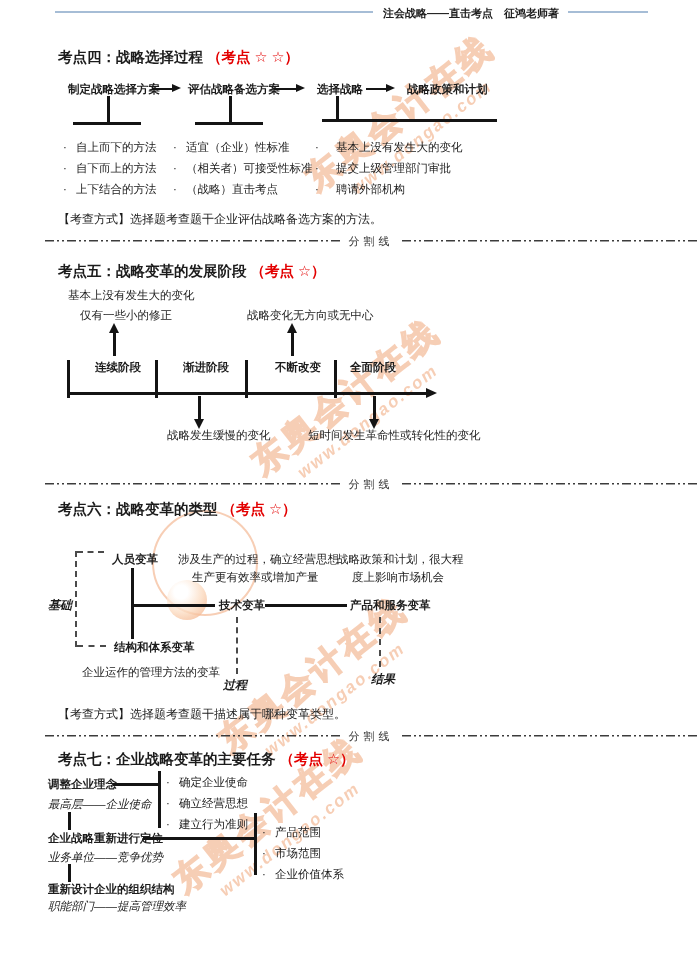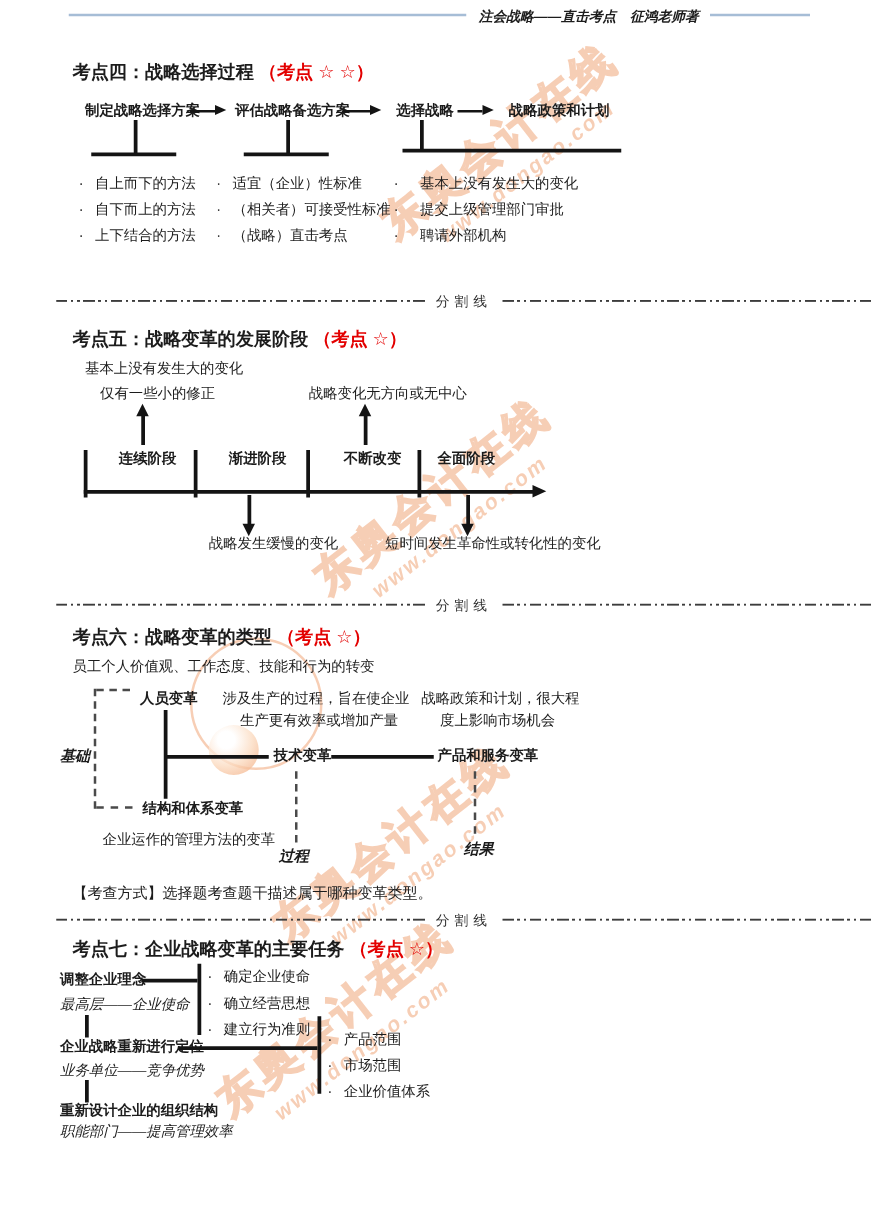--- a/index.html
+++ b/index.html
@@ -7,21 +7,21 @@
         font-family:"Liberation Sans","DejaVu Sans",sans-serif;color:#1c1c1c;}
   .abs{position:absolute;}
   .b{font-weight:bold;}
   .it{font-style:italic;}
   .t11{font-size:11.5px;line-height:15px;white-space:nowrap;}
   .t12{font-size:12px;line-height:16px;white-space:nowrap;}
   .title{font-size:14.5px;font-weight:bold;white-space:nowrap;}
   .title .red{color:#e30000;}
   
   .hline{height:2px;background:#a6bdd6;}
-  .htext{font-size:11px;font-weight:bold;white-space:nowrap;font-style:italic;}
+  .htext{font-size:11px;font-weight:bold;white-space:nowrap;}
   
   .divider{display:flex;align-items:center;gap:8px;height:12px;}
   .divider .dline{flex:1;height:2px;background:
      repeating-linear-gradient(90deg,#3c3c3c 0 9px,transparent 9px 12px,#3c3c3c 12px 14px,
      transparent 14px 17px,#3c3c3c 17px 19px,transparent 19px 22px);
      background-position:center;background-size:100% 1.5px;background-repeat:no-repeat;}
   .divider .dlabel{font-size:11px;letter-spacing:4px;color:#2e2e2e;white-space:nowrap;}
   
   .vline{width:2.5px;background:#141414;}
   .hbar{height:2.5px;background:#141414;}
@@ -136,20 +136,21 @@
     <li>
         <span class="dot">·</span>
         <span style="padding-left:8px;">提交上级管理部门审批</span>
       </li>
     <li>
         <span class="dot">·</span>
         <span style="padding-left:8px;">聘请外部机构</span>
       </li>
   </ul>
 
+  <div class="abs t12" style="left:58px;top:211px;">【考查方式】选择题考查题干企业评估战略备选方案的方法。</div>
 
   <div class="abs divider" style="left:45px;top:235px;width:652px;">
     <div class="dline"></div>
     <div class="dlabel">分割线</div>
     <div class="dline"></div>
   </div>
 
   <div class="abs title" style="left:58px;top:262px;">
     <span>考点五：战略变革的发展阶段</span>
     <span class="red">（考点 ☆）</span>
@@ -184,30 +185,29 @@
     <div class="dline"></div>
     <div class="dlabel">分割线</div>
     <div class="dline"></div>
   </div>
 
   <div class="abs title" style="left:58px;top:500px;">
     <span>考点六：战略变革的类型</span>
     <span class="red">（考点 ☆）</span>
   </div>
 
-  <div class="abs t11" style="left:58px;top:527px;">员工个人价值观、工作态度、技能和行为的转变</div>
 
   <div class="abs dashv" style="left:75px;top:551px;height:96px;"></div>
   <div class="abs dashh" style="left:77px;top:551px;width:27px;"></div>
   <div class="abs dashh" style="left:77px;top:645px;width:29px;"></div>
 
   <div class="abs t11 b" style="left:112px;top:552px;">人员变革</div>
   <div class="abs vline" style="left:131px;top:568px;height:71px;"></div>
 
-  <div class="abs t11" style="left:178px;top:552px;">涉及生产的过程，旨在使企业</div>
+  <div class="abs t11" style="left:178px;top:552px;">涉及生产的过程，确立经营思想</div>
   <div class="abs t11" style="left:192px;top:570px;">生产更有效率或增加产量</div>
   <div class="abs t11" style="left:337px;top:552px;">战略政策和计划，很大程</div>
   <div class="abs t11" style="left:352px;top:570px;">度上影响市场机会</div>
 
   <div class="abs t12 b it" style="left:48px;top:597px;">基础</div>
 
   <div class="abs hbar" style="left:132px;top:604px;width:83px;"></div>
   <div class="abs t11 b" style="left:219px;top:598px;">技术变革</div>
   <div class="abs hbar" style="left:265px;top:604px;width:82px;"></div>
   <div class="abs t11 b" style="left:350px;top:598px;">产品和服务变革</div>

